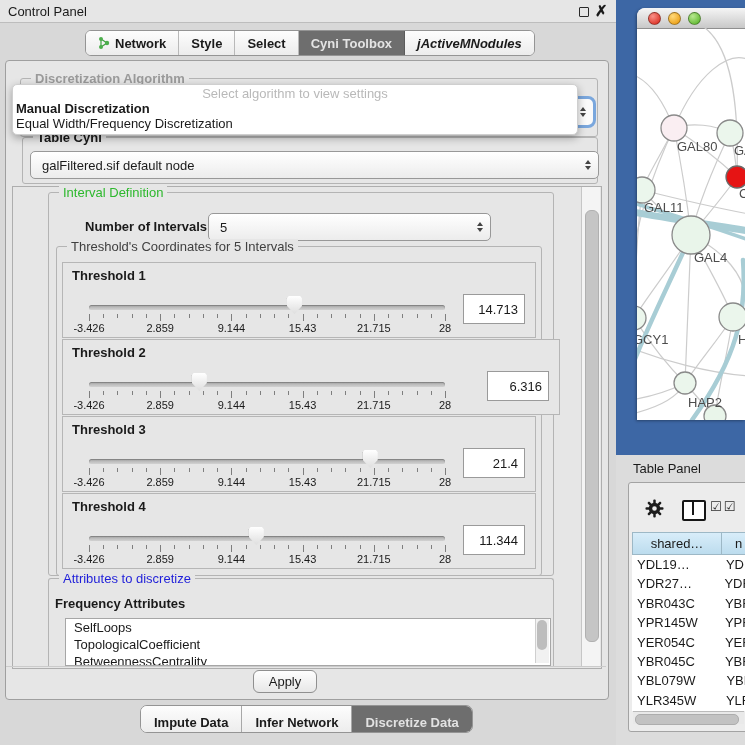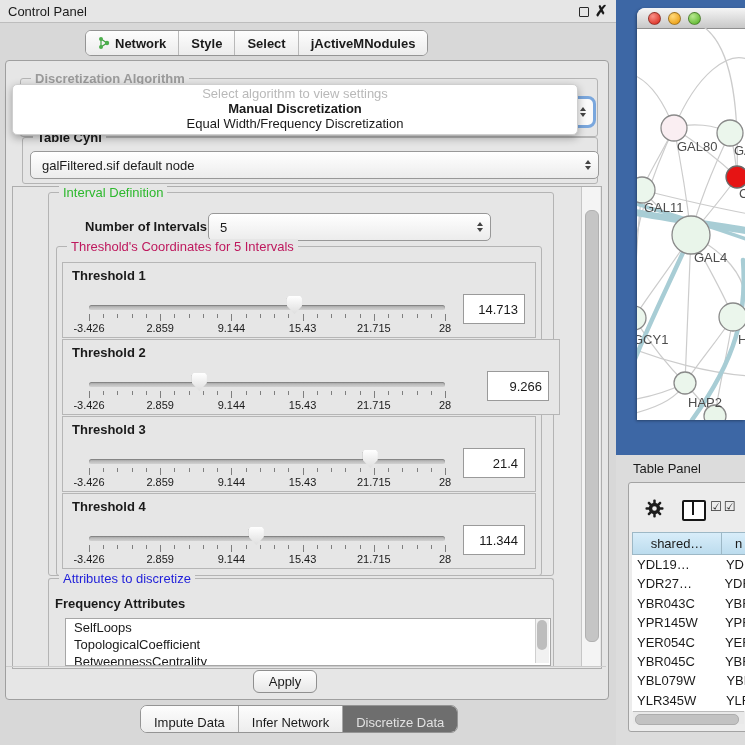--- a/index.html
+++ b/index.html
@@ -11,41 +11,41 @@
   .titlebar{position:absolute;left:0;top:0;width:617px;height:22px;background:#e6e6e6;
             border-bottom:1px solid #bdbdbd;display:flex;align-items:center;}
   .titlebar .t{margin-left:8px;}
   .float-ico{position:absolute;left:579px;top:7px;width:8px;height:8px;border:1.5px solid #2a2a2a;border-radius:1px;}
   .close-ico{position:absolute;left:595px;top:2px;font-size:15px;font-weight:bold;}
 
   .capsule{position:absolute;display:flex;border:1px solid #949494;border-radius:6px;overflow:hidden;
            background:#fff;height:24px;}
   .tab{display:flex;align-items:center;gap:5px;padding:0 12px;background:linear-gradient(#fdfdfd,#ececec);
        font-weight:bold;border-right:1px solid #b9b9b9;white-space:nowrap;}
-  .tab:last-child{border-right:none;}
+  .tab:last-child{border-right:none;font-style:italic;}
   .tab-sel{background:#6e6e6e;color:#e4e4e4;border-right-color:#5c5c5c;}
 
   .panel-outer{position:absolute;left:5px;top:60px;width:602px;height:638px;background:#e6e6e6;
                border:1px solid #9f9f9f;border-radius:4px;}
 
   .group{position:absolute;border:1px solid #b4b4b4;border-radius:3px;}
   .gtitle{position:absolute;top:-8px;left:10px;background:#e6e6e6;padding:0 4px;line-height:15px;white-space:nowrap;}
 
   .combo{position:absolute;background:linear-gradient(#ffffff,#ececec);border:1px solid #989898;
          border-radius:5px;display:flex;align-items:center;padding-left:11px;}
   .stepper{position:absolute;right:7px;top:50%;transform:translateY(-50%);display:flex;flex-direction:column;gap:2px;}
   .tri-up{width:0;height:0;border-left:3.5px solid transparent;border-right:3.5px solid transparent;border-bottom:4.5px solid #444;}
   .tri-dn{width:0;height:0;border-left:3.5px solid transparent;border-right:3.5px solid transparent;border-top:4.5px solid #444;}
 
   .focus-combo{position:absolute;left:28px;top:96px;width:562px;height:26px;border:3px solid #7aa7dd;
                border-radius:8px;background:#fafafa;}
 
   .popup{position:absolute;left:12px;top:84px;width:564px;height:48px;background:#fff;z-index:40;
          border:1px solid #cfcfcf;border-radius:5px;box-shadow:0 3px 9px rgba(0,0,0,.32);padding-top:1px;}
-  .pop-line{height:15px;line-height:15px;padding:0 3px;white-space:nowrap;text-align:center;}
+  .pop-line{height:15px;line-height:15px;padding:0 3px;white-space:nowrap;}
   .pop-ph{text-align:center;color:#b9b9b9;}
   .pop-b{font-weight:bold;}
 
   .scrollwrap{position:absolute;left:12px;top:186px;width:588px;height:481px;border:1px solid #aeaeae;}
   .sbv{position:absolute;left:581px;top:187px;width:18px;height:479px;background:#f4f4f4;border-left:1px solid #c6c6c6;}
   .sbv-thumb{position:absolute;left:3px;top:23px;width:12px;height:430px;background:#c5c5c5;border:1px solid #b0b0b0;border-radius:6px;}
 
   .lbl-bold{font-weight:bold;}
 
   .thr-box{position:absolute;left:62px;width:472px;height:74px;border:1px solid #b6b6b6;background:#e6e6e6;}
@@ -64,21 +64,21 @@
   .attr-list{position:absolute;left:65px;top:618px;width:484px;height:46px;background:#fff;
              border:1px solid #a6a6a6;overflow:hidden;}
   .attr-item{height:17px;line-height:17px;padding-left:8px;white-space:nowrap;}
   .list-sb{position:absolute;left:535px;top:619px;width:13px;height:44px;background:#f1f1f1;border-left:1px solid #cfcfcf;}
   .list-sb-thumb{position:absolute;left:1px;top:1px;width:10px;height:30px;background:#bdbdbd;border-radius:5px;}
 
   .apply-line{position:absolute;left:6px;top:666px;width:600px;height:1px;background:#cbcbcb;}
   .btn{position:absolute;background:linear-gradient(#fefefe,#e7e7e7);border:1px solid #8f8f8f;border-radius:6px;
        display:flex;align-items:center;justify-content:center;}
   .btab{padding:16px 13px;display:flex;align-items:center;background:linear-gradient(#fdfdfd,#e9e9e9);
-        font-weight:normal;border-right:1px solid #a8a8a8;white-space:nowrap;text-align:right;}
+        font-weight:bold;border-right:1px solid #a8a8a8;white-space:nowrap;text-align:right;}
   .btab:last-child{border-right:none;}
   .btab-sel{background:#6e6e6e;color:#e2e2e2;border-right-color:#5c5c5c;}
 
   
   .blue-bg{position:absolute;left:616px;top:0;width:129px;height:455px;background:#3d67a5;}
   .mac-win{position:absolute;left:637px;top:8px;width:108px;height:412px;background:#fff;
            border-top-left-radius:8px;overflow:hidden;box-shadow:-1px 1px 3px rgba(0,0,0,.35);}
   .mac-titlebar{position:absolute;left:0;top:0;right:0;height:20px;background:linear-gradient(#f5f5f5,#c8c8c8);
                 border-bottom:1px solid #8f8f8f;border-top-left-radius:8px;}
   .light{position:absolute;top:3.5px;width:13px;height:13px;border-radius:50%;border:1px solid rgba(0,0,0,.35);box-sizing:border-box;}
@@ -125,20 +125,23 @@
           <circle cx="9" cy="7" r="2.2" fill="#4cae4c"></circle>
         </svg>
         <span>Network</span>
       </div>
       <div class="tab">
         <span>Style</span>
       </div>
       <div class="tab">
         <span>Select</span>
       </div>
+      <div class="tab tab-sel">
+        <span>Cyni Toolbox</span>
+      </div>
       <div class="tab">
         <span>jActiveMNodules</span>
       </div>
     </div>
 
   <div class="panel-outer"></div>
 
   <div class="group" style="left:20px;top:78px;width:576px;height:57px;">
     <span class="gtitle" style="color:#9a9a9a;font-weight:bold;">Discretization Algorithm</span>
   </div>
@@ -177,21 +180,21 @@
   <div class="abs lbl-bold" style="left:85px;top:213px;height:26px;display:flex;align-items:center;">Number of Intervals</div>
   <div class="combo" style="left:208px;top:213px;width:270px;height:26px;">
     <span>5</span>
     <div class="stepper">
         <div class="tri-up"></div>
         <div class="tri-dn"></div>
       </div>
   </div>
 
   <div class="group" style="left:56px;top:246px;width:484px;height:328px;">
-    <span class="gtitle" style="color:#be185d;">Threshold's Coordinates for 5 Intervals</span>
+    <span class="gtitle" style="color:#404040;">Threshold's Coordinates for 5 Intervals</span>
   </div>
   <div id="threshold-stack">
       <div class="thr-box" style="top: 262px;">
         <div class="thr-label">Threshold 1</div>
         <div class="thr-track"></div>
         <div class="thr-handle" style="left: 223.982px;"></div>
         <div class="tick tick-major" style="left: 26px;"></div>
         <div class="tick" style="left: 40.24px;"></div>
         <div class="tick" style="left: 54.48px;"></div>
         <div class="tick" style="left: 68.72px;"></div>
@@ -254,21 +257,21 @@
         <div class="tick" style="left: 339.28px;"></div>
         <div class="tick" style="left: 353.52px;"></div>
         <div class="tick" style="left: 367.76px;"></div>
         <div class="tick tick-major" style="left: 382px;"></div>
         <span class="tick-label" style="left: 26px;">-3.426</span>
         <span class="tick-label" style="left: 97.2px;">2.859</span>
         <span class="tick-label" style="left: 168.4px;">9.144</span>
         <span class="tick-label" style="left: 239.6px;">15.43</span>
         <span class="tick-label" style="left: 310.8px;">21.715</span>
         <span class="tick-label" style="left: 382px;">28</span>
-        <div class="thr-value">9.266</div>
+        <div class="thr-value">6.316</div>
       </div>
       <div class="thr-box" style="top: 416px;">
         <div class="thr-label">Threshold 3</div>
         <div class="thr-track"></div>
         <div class="thr-handle" style="left: 299.734px;"></div>
         <div class="tick tick-major" style="left: 26px;"></div>
         <div class="tick" style="left: 40.24px;"></div>
         <div class="tick" style="left: 54.48px;"></div>
         <div class="tick" style="left: 68.72px;"></div>
         <div class="tick" style="left: 82.96px;"></div>

